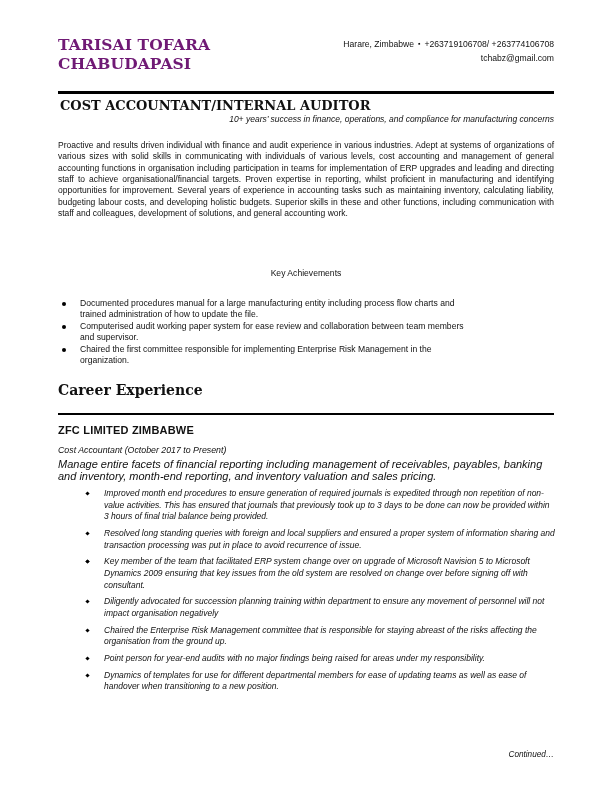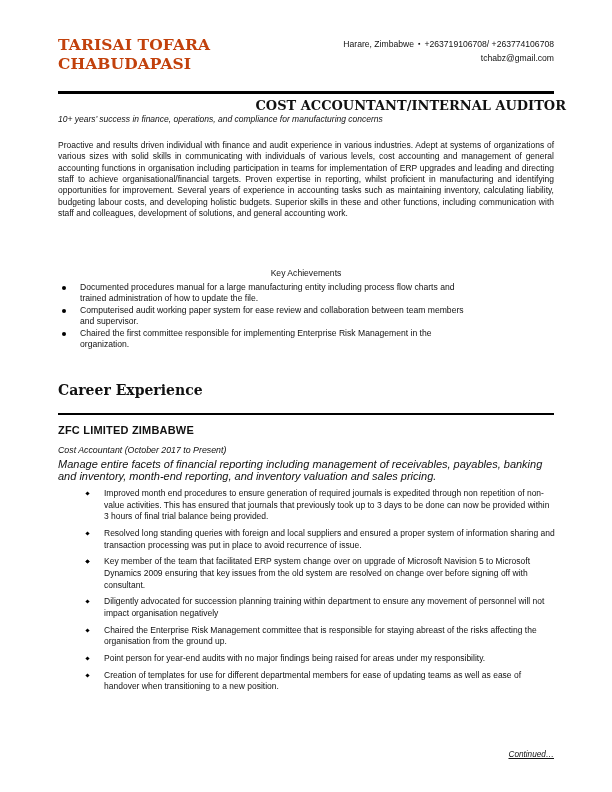--- a/index.html
+++ b/index.html
@@ -1,46 +1,46 @@
 <!DOCTYPE html>
 <html><head>
 <meta charset="utf-8">
 <style>
   html, body { margin: 0; padding: 0; background: #ffffff; }
   body { width: 612px; height: 792px; position: relative; overflow: hidden; color: #111; font-family: "Liberation Sans", sans-serif; }
   .page { position: absolute; left: 0; top: 0; width: 612px; height: 792px; }
 
-  .name { position: absolute; left: 58px; top: 35px; font-family: "DejaVu Serif", "Liberation Serif", serif; font-weight: bold; font-size: 15.5px; line-height: 19px; letter-spacing: 0.1px; color: #c2410c; }
+  .name { position: absolute; left: 58px; top: 35px; font-family: "DejaVu Serif", "Liberation Serif", serif; font-weight: bold; font-size: 15.5px; line-height: 19px; letter-spacing: 0.1px; color: #701a75; }
   .contact { position: absolute; right: 58px; top: 38px; text-align: right; font-size: 8.6px; line-height: 12.5px; color: #111; }
   .contact .sep { font-size: 7px; margin: 0 4px; position: relative; top: -1px; }
 
   .rule-top { position: absolute; left: 58px; width: 496px; top: 91px; height: 3px; background: #000; }
 
-  .headline { position: absolute; left: 70px; width: 496px; top: 98px; text-align: right; font-family: "DejaVu Serif", "Liberation Serif", serif; font-weight: bold; font-size: 13px; line-height: 16px; }
-  .tagline { position: absolute; left: 58px; width: 496px; top: 114px; text-align: left; font-style: italic; font-size: 8.5px; line-height: 11px; }
+  .headline { position: absolute; left: 60px; width: 496px; top: 98px; text-align: left; font-family: "DejaVu Serif", "Liberation Serif", serif; font-weight: bold; font-size: 13px; line-height: 16px; }
+  .tagline { position: absolute; left: 58px; width: 496px; top: 114px; text-align: right; font-style: italic; font-size: 8.5px; line-height: 11px; }
 
   .summary { position: absolute; left: 58px; width: 496px; top: 140px; font-size: 8.5px; line-height: 11.35px; text-align: justify; }
 
   .ka-title { position: absolute; left: 58px; width: 496px; top: 268px; text-align: center; font-size: 8.6px; line-height: 11px; }
-  .ka-list { position: absolute; left: 58px; width: 420px; top: 282px; margin: 0; padding: 0; list-style: none; font-size: 8.6px; line-height: 11.4px; }
+  .ka-list { position: absolute; left: 58px; width: 420px; top: 298px; margin: 0; padding: 0; list-style: none; font-size: 8.6px; line-height: 11.4px; }
   .ka-list li { position: relative; padding-left: 22px; margin: 0; }
   .ka-list li .dot { position: absolute; left: 4px; top: 4px; width: 4px; height: 4px; border-radius: 50%; background: #000; }
 
   .section-title { position: absolute; left: 58px; top: 382px; font-family: "DejaVu Serif", "Liberation Serif", serif; font-weight: bold; font-size: 14px; line-height: 17px; }
   .rule-section { position: absolute; left: 58px; width: 496px; top: 413px; height: 1.5px; background: #000; }
 
   .company { position: absolute; left: 58px; top: 425px; font-size: 11px; line-height: 11px; font-weight: bold; letter-spacing: 0.2px; }
   .role { position: absolute; left: 58px; top: 445px; font-size: 8.8px; line-height: 11px; font-style: italic; }
   .role-desc { position: absolute; left: 58px; width: 496px; top: 458px; font-style: italic; font-size: 11px; line-height: 12.2px; }
 
   .exp-list { position: absolute; left: 84px; width: 472px; top: 488px; margin: 0; padding: 0; list-style: none; font-size: 8.5px; line-height: 11.6px; }
-  .exp-list li { position: relative; padding-left: 20px; margin: 0 0 5.2px 0; }
+  .exp-list li { position: relative; padding-left: 20px; margin: 0 0 5.2px 0; font-style: italic; }
   .exp-list li .diamond { position: absolute; left: 2px; top: 4px; width: 3px; height: 3px; background: #000; transform: rotate(45deg); }
 
-  .continued { position: absolute; right: 58px; top: 749px; font-style: italic; font-size: 8.2px; line-height: 11px; text-decoration: underline; }
+  .continued { position: absolute; right: 58px; top: 749px; font-style: italic; font-size: 8.2px; line-height: 11px; }
 </style>
 </head>
 <body>
 
 <div class="page">
 
   <div class="name">
     <div>TARISAI TOFARA</div>
     <div>CHABUDAPASI</div>
   </div>
@@ -74,17 +74,17 @@
   <div class="role-desc">Manage entire facets of financial reporting including management of receivables, payables, banking and inventory, month-end reporting, and inventory valuation and sales pricing.</div>
 
   <ul class="exp-list">
     <li><span class="diamond"></span><span>Improved month end procedures to ensure generation of required journals is expedited through non repetition of non-value activities.  This has ensured that journals that previously took up to 3 days to be done can now be provided within 3 hours of final trial balance being provided.</span></li>
     <li><span class="diamond"></span><span>Resolved long standing queries with foreign and local suppliers and ensured a proper system of information sharing and transaction processing was put in place to avoid recurrence of issue.</span></li>
     <li><span class="diamond"></span></li>
     <li><span class="diamond"></span><span>Key member of the team that facilitated ERP system change over on upgrade of Microsoft Navision 5 to Microsoft Dynamics 2009 ensuring that key issues from the old system are resolved on change over before signing off with consultant.</span></li>
     <li><span class="diamond"></span><span>Diligently advocated for succession planning training within department to ensure any movement of personnel will not impact organisation negatively</span></li>
     <li><span class="diamond"></span><span>Chaired the Enterprise Risk Management committee that is responsible for staying abreast of the risks affecting the organisation from the ground up.</span></li>
     <li><span class="diamond"></span><span>Point person for year-end audits with no major findings being raised for areas under my responsibility.</span></li>
-    <li><span class="diamond"></span><span>Creation of templates for use for different departmental members for ease of updating teams as well as ease of handover when transitioning to a new position.</span></li>
+    <li><span class="diamond"></span><span>Dynamics of templates for use for different departmental members for ease of updating teams as well as ease of handover when transitioning to a new position.</span></li>
   </ul>
 
   <div class="continued">Continued…</div>
 </div>
 
 </body></html>

